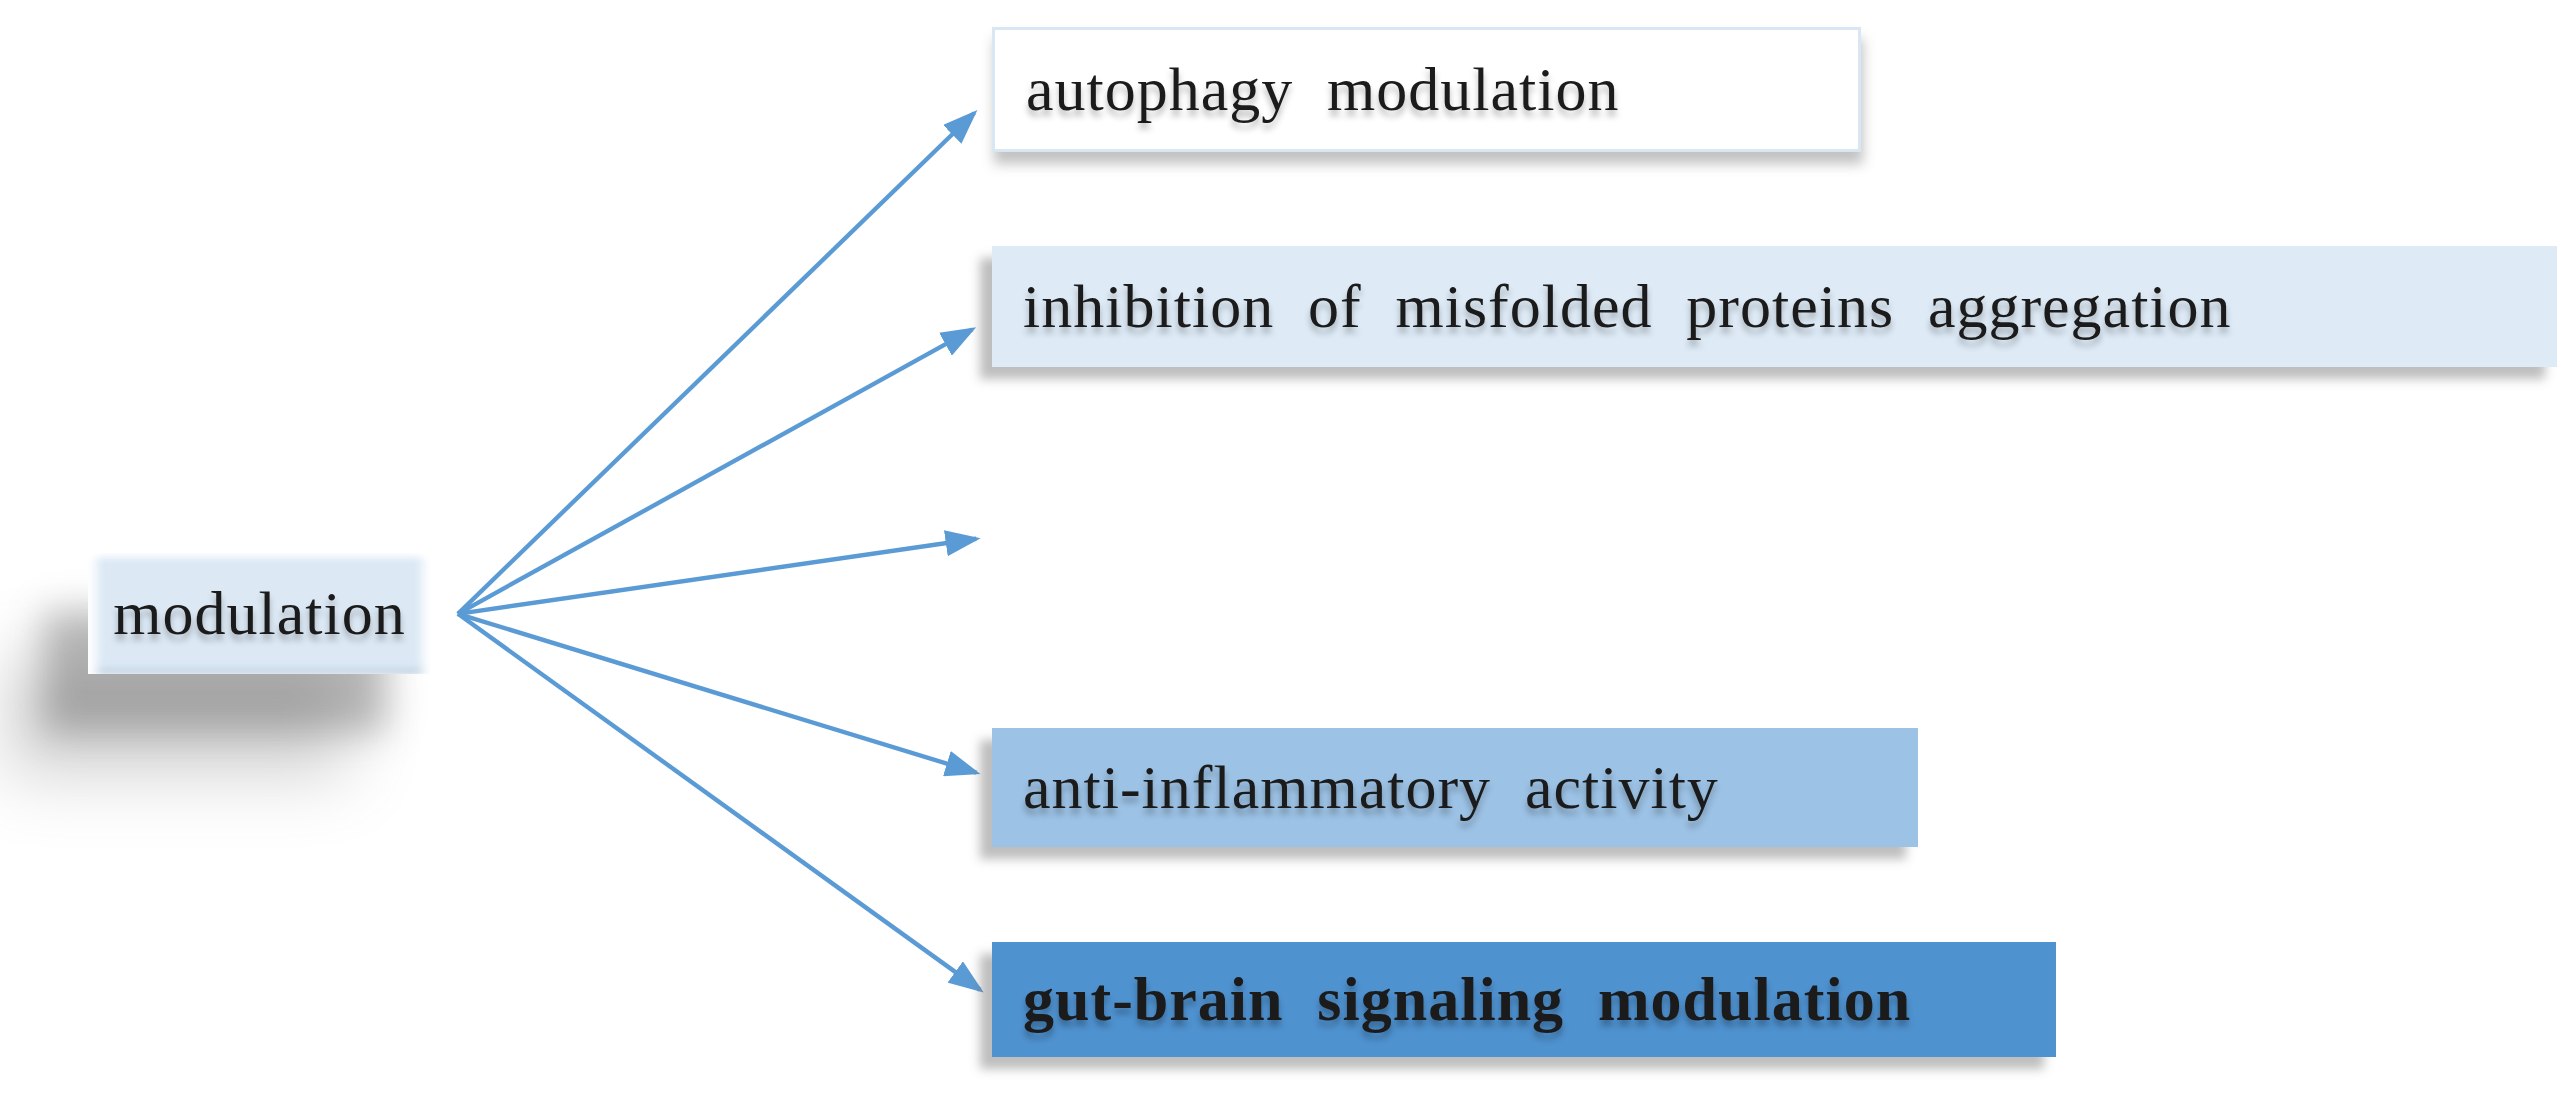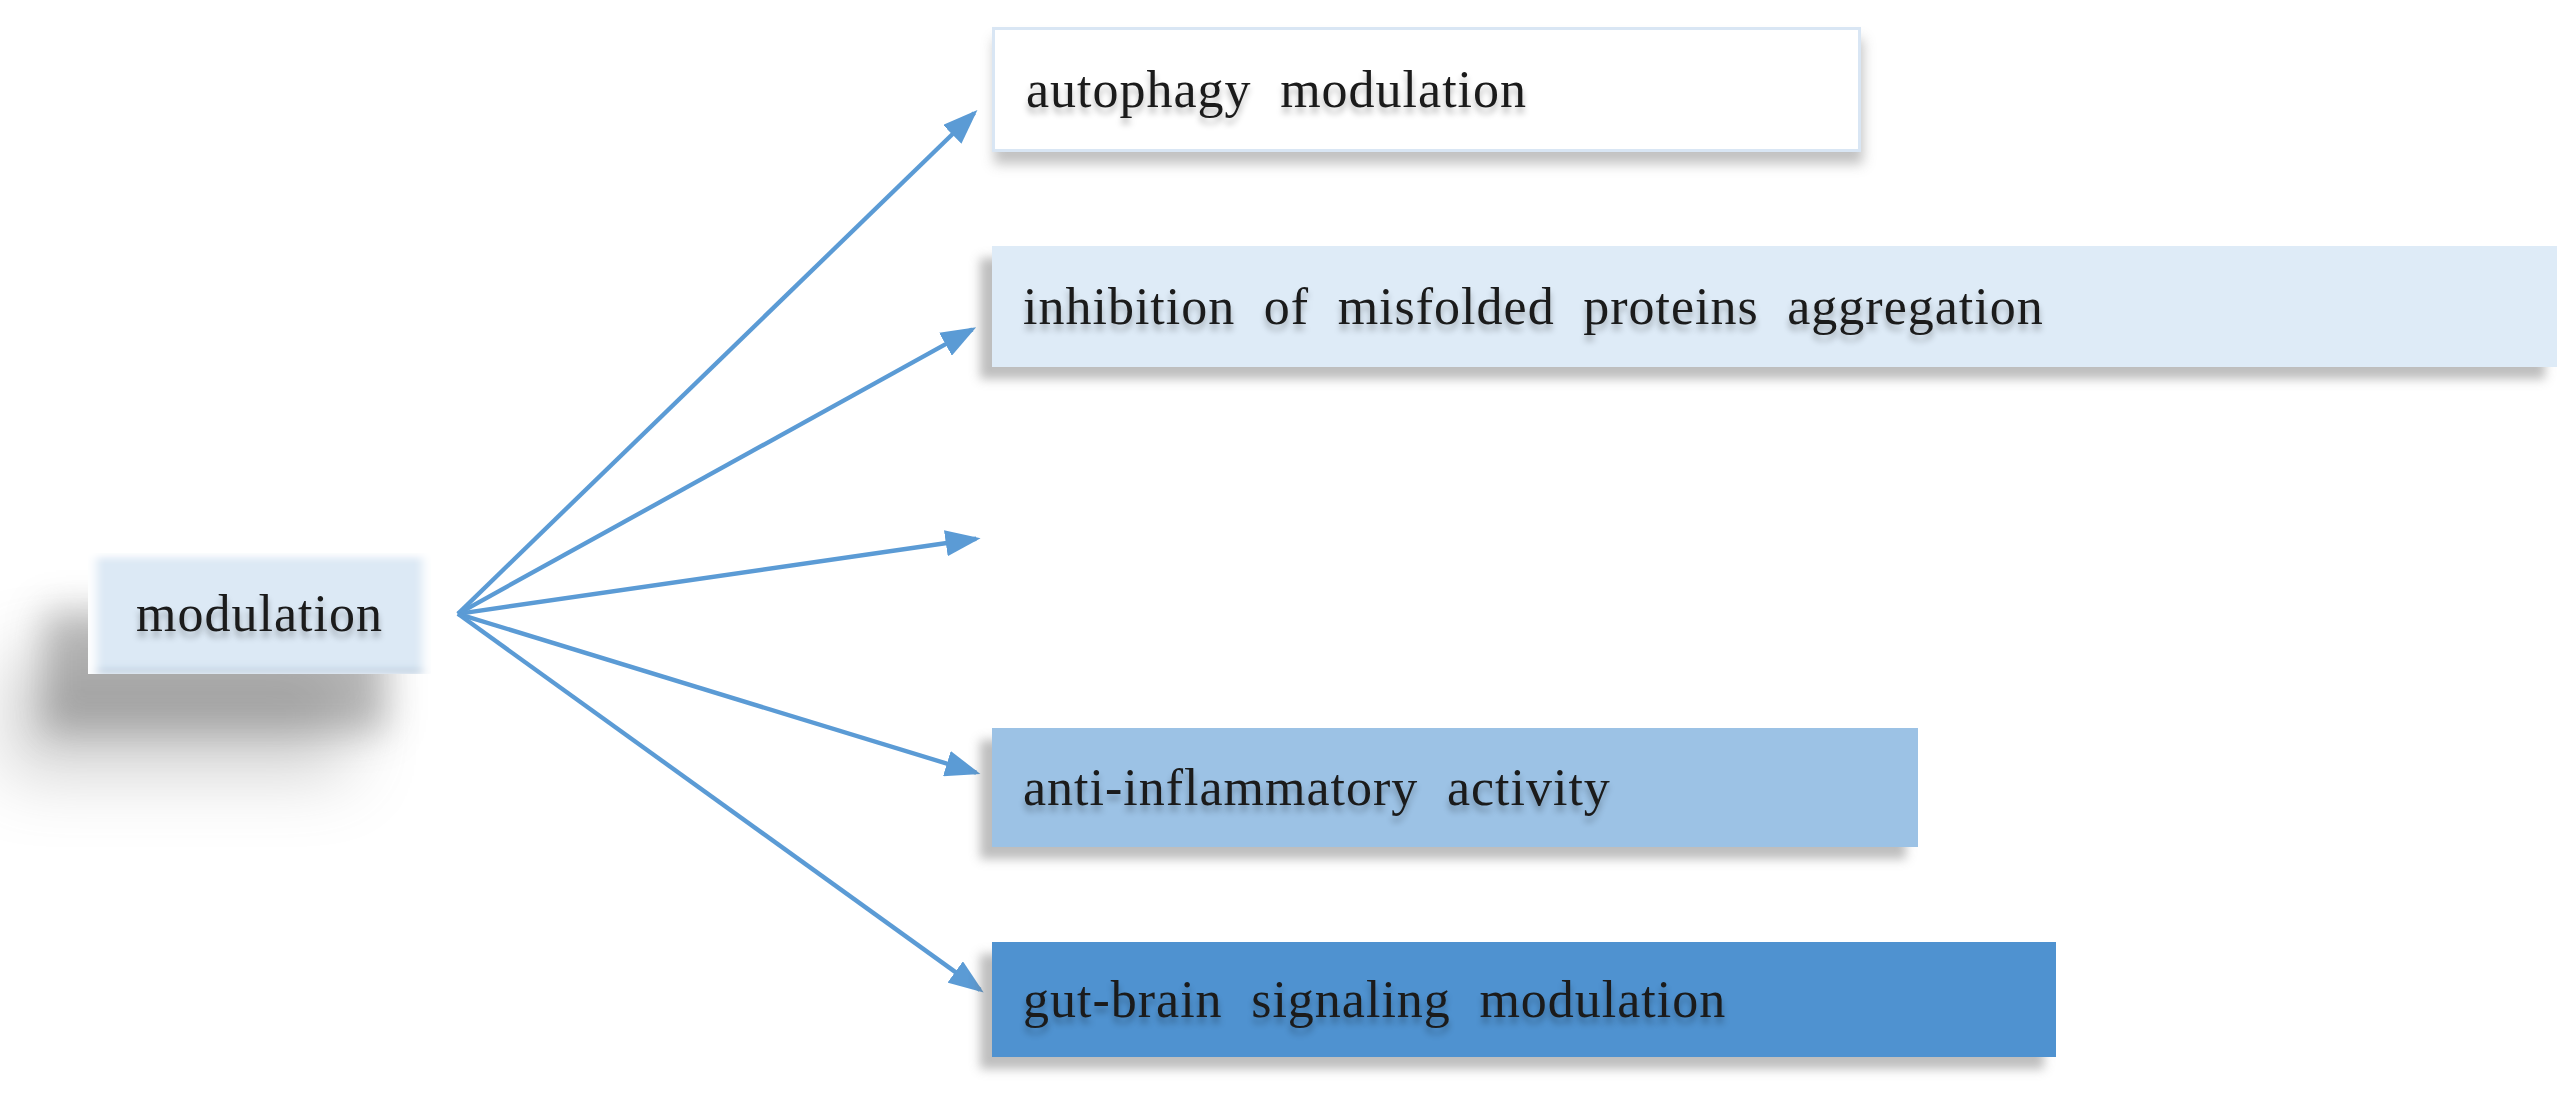--- a/index.html
+++ b/index.html
@@ -11,21 +11,21 @@
     position: relative;
     width: 2576px;
     height: 1099px;
     background: #ffffff;
     overflow: hidden;
     font-family: "Liberation Serif", "DejaVu Serif", serif;
   }
   .node {
     position: absolute;
     box-sizing: border-box;
-    font-size: 52px;
+    font-size: 62px;
     color: #1b1b1b;
     white-space: nowrap;
     letter-spacing: 1px;
     word-spacing: 0.28em;
     display: flex;
     align-items: center;
     text-shadow: 0 5.8px 6.8px rgba(0,0,0,0.28);
   }
   
   .root-node {
@@ -47,21 +47,21 @@
     border: 3.9px solid #d9e6f4;
     box-shadow: 1.9px 11.7px 11.7px rgba(120,120,120,0.45);
   }
   .branch-2 { left: 992px; top: 246px; width: 1565px; height: 121px;
     box-shadow: -11.7px 11.7px 9.7px rgba(110,110,110,0.45); }
   .branch-3 { left: 992px; top: 467px; width: 629px;  height: 123px;
     box-shadow: -11.7px 11.7px 9.7px rgba(110,110,110,0.45); }
   .branch-4 { left: 992px; top: 728px; width: 926px;  height: 119px;
     box-shadow: -11.7px 11.7px 9.7px rgba(110,110,110,0.45); }
   .branch-5 { left: 992px; top: 942px; width: 1064px; height: 115px;
-    box-shadow: -11.7px 11.7px 9.7px rgba(110,110,110,0.45); }
+    box-shadow: -11.7px 11.7px 9.7px rgba(110,110,110,0.45); font-weight: bold; }
   #arrow-layer {
     position: absolute;
     left: 0; top: 0;
     width: 2576px; height: 1099px;
     pointer-events: none;
   }
 </style>
 </head>
 <body>
 

